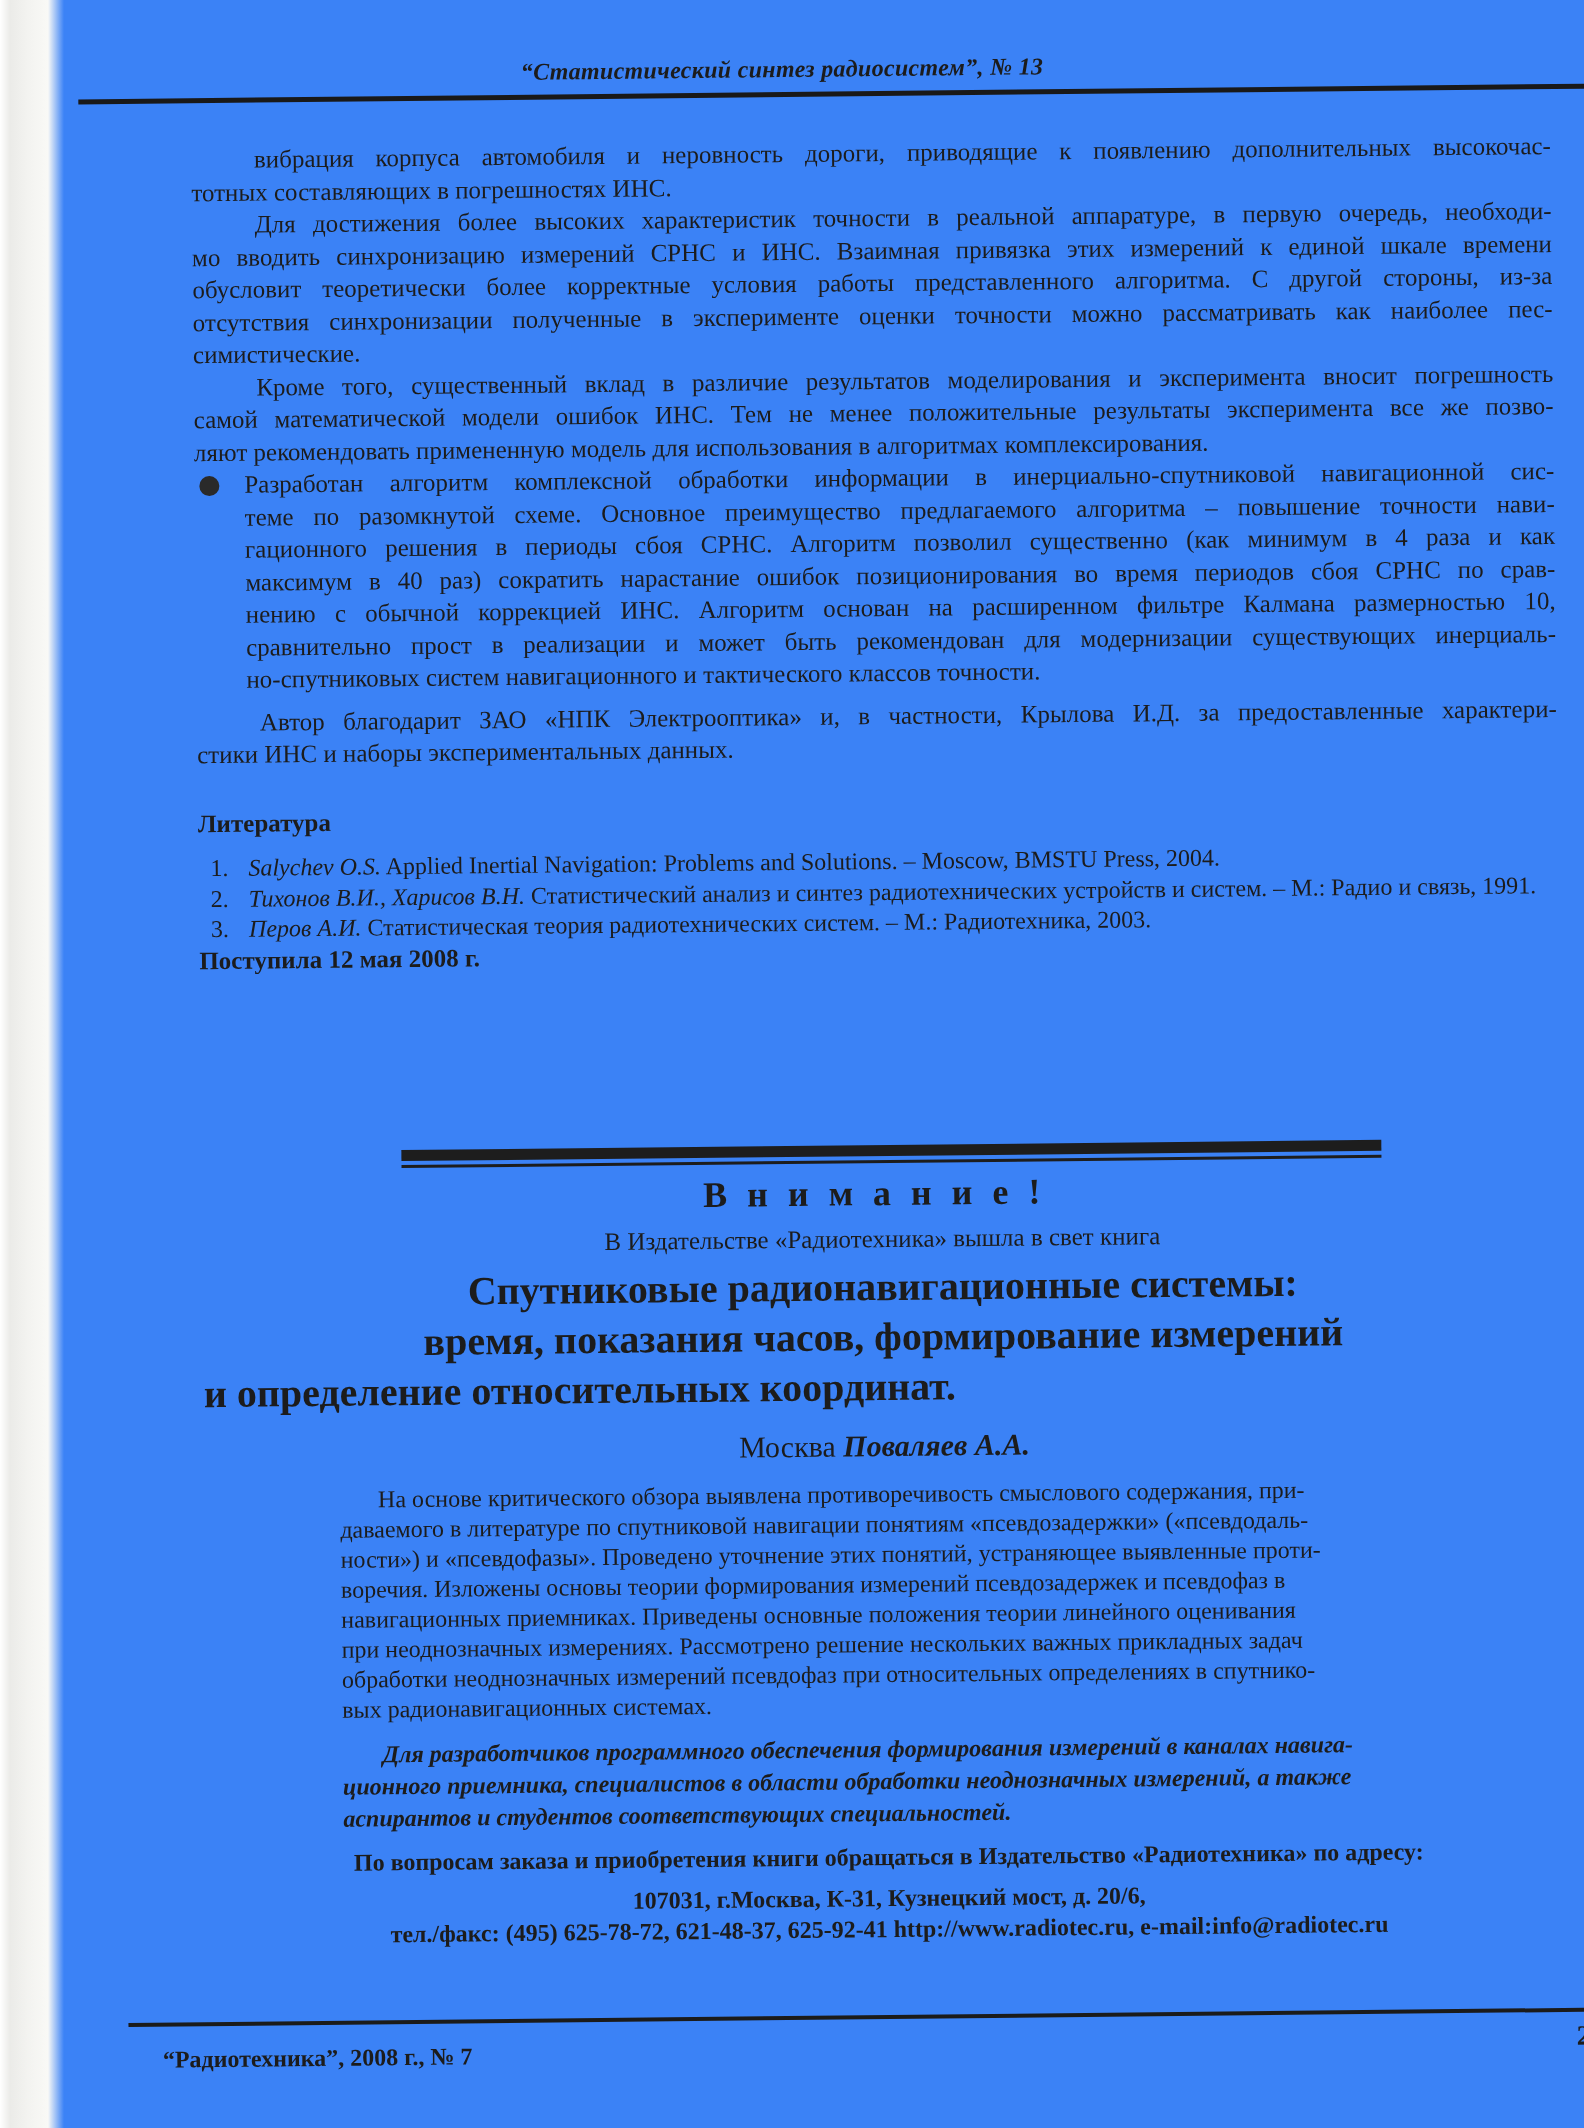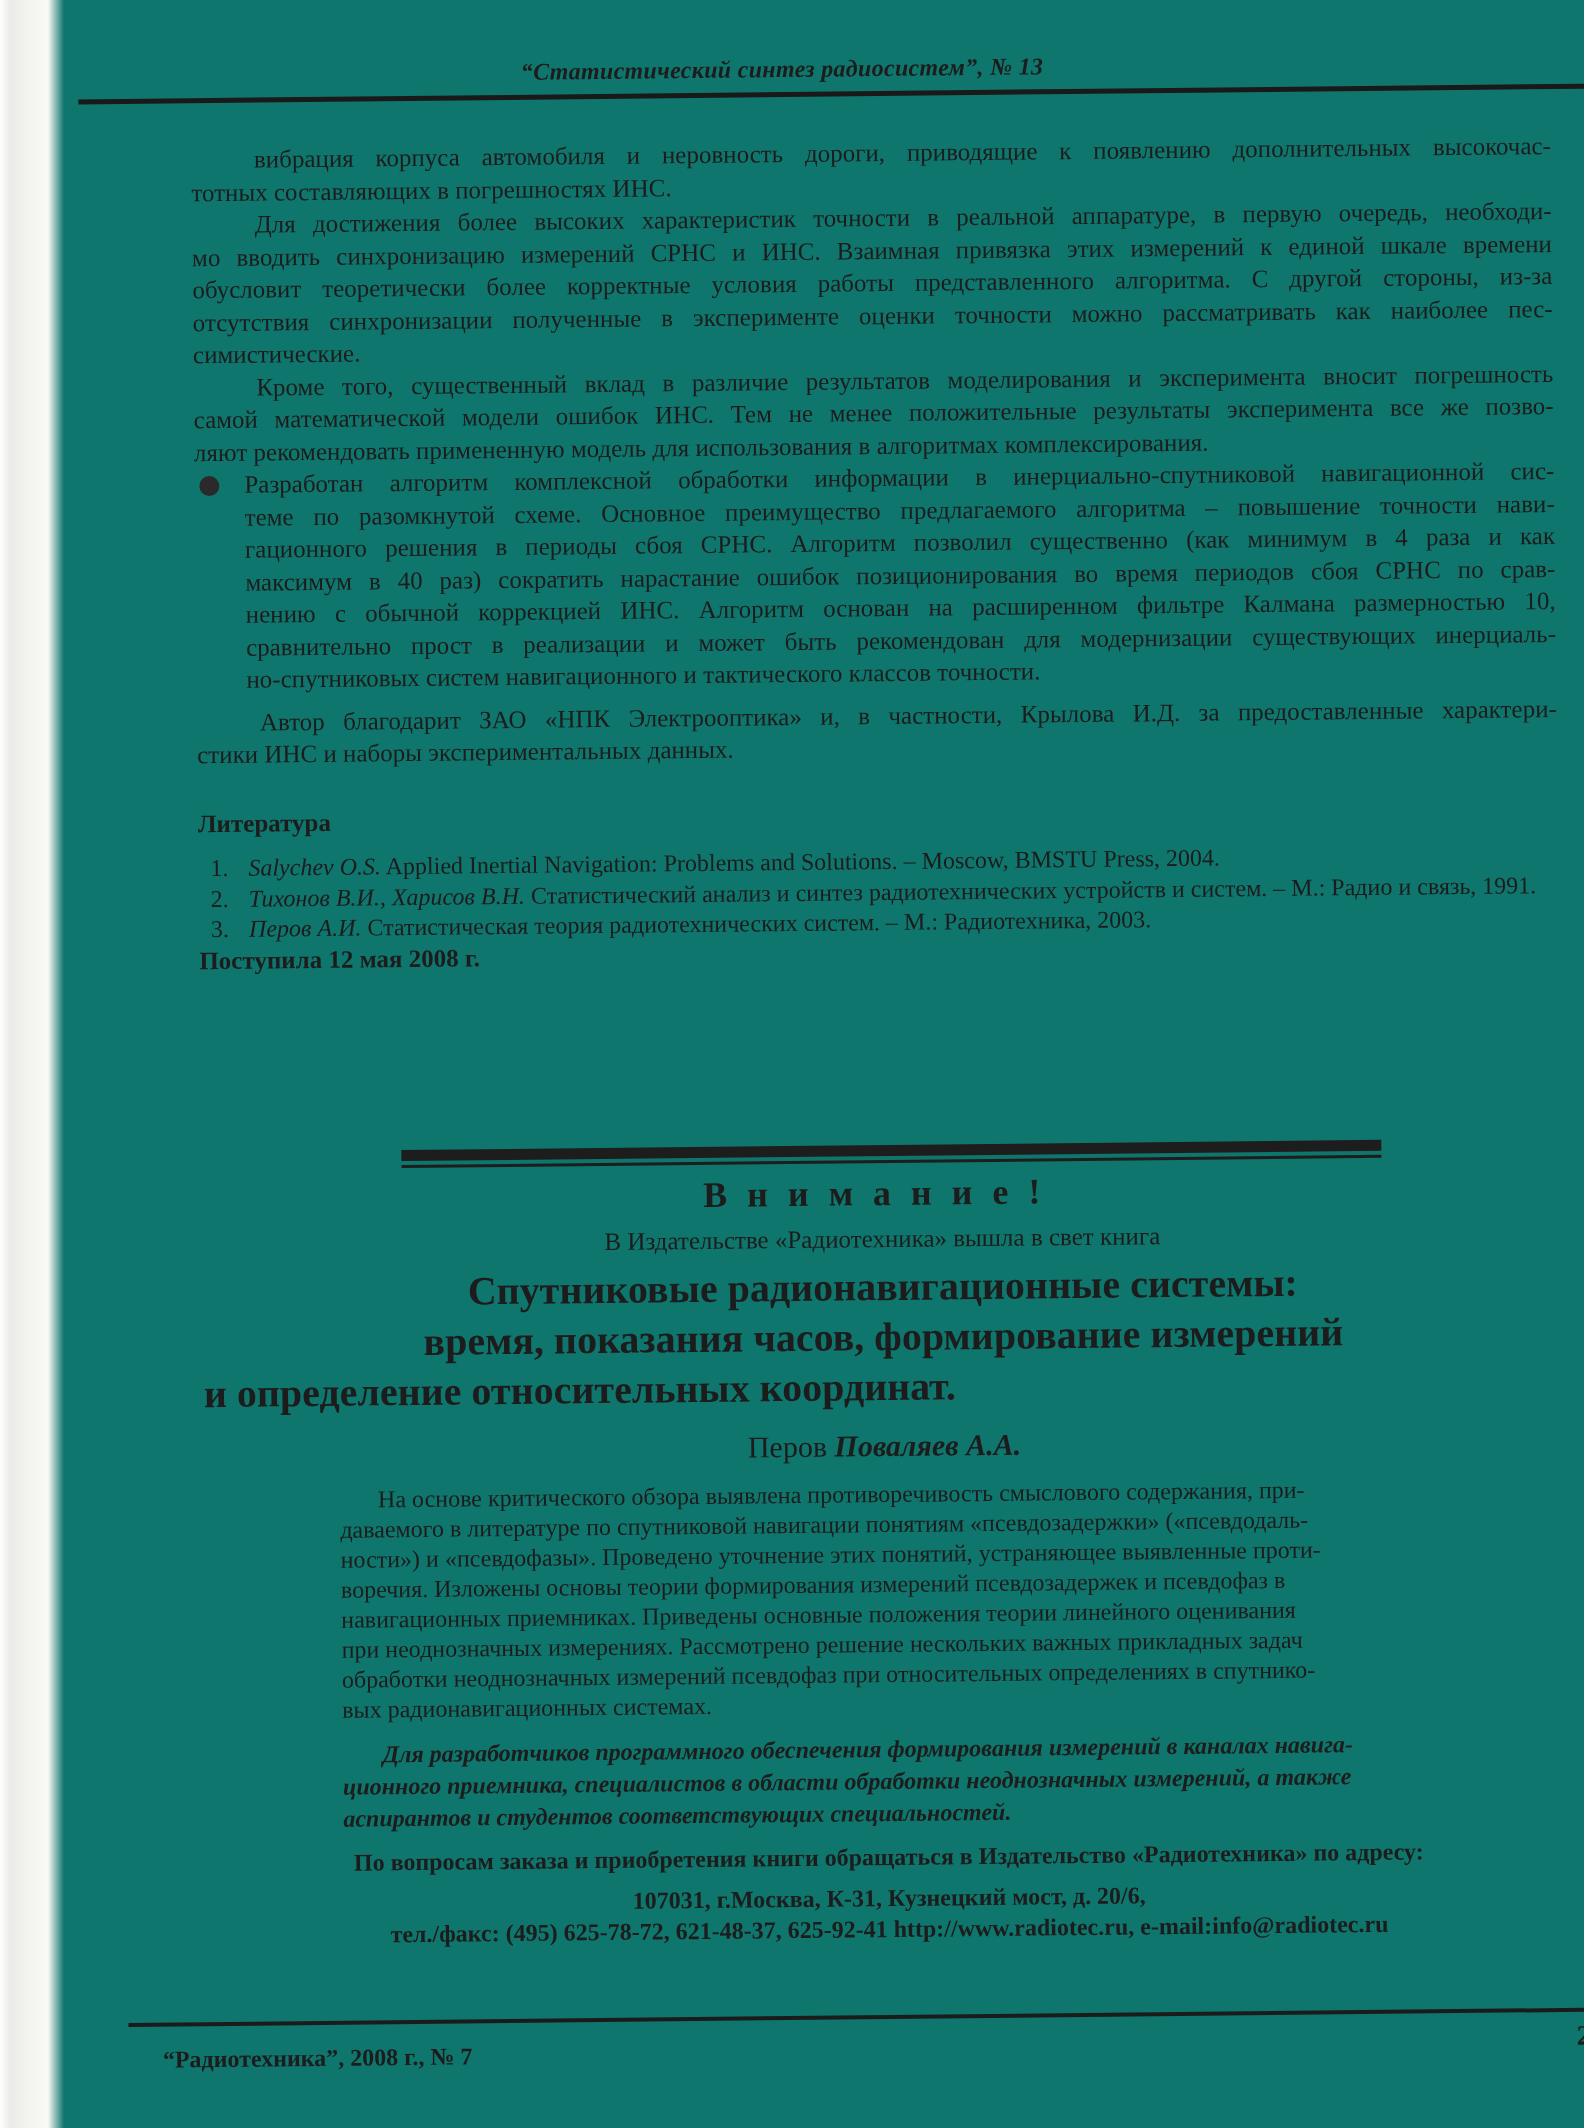--- a/index.html
+++ b/index.html
@@ -6,21 +6,21 @@
     margin: 0; padding: 0;
     background: #fbfbf9;
     width: 1584px; height: 2128px;
     overflow: hidden;
     font-family: "Liberation Serif", "DejaVu Serif", serif;
     color: #1c1c1c;
   }
   .sheet {
     position: relative;
     width: 1584px; height: 2128px;
-    background: #0f766e;
+    background: #3b82f6;
     overflow: hidden;
   }
   .content {
     position: absolute; inset: 0;
     transform: rotate(-0.6deg);
     transform-origin: 50% 48%;
   }
   
   .edge-shade {
     position: absolute; left: 0; top: 0; bottom: 0; width: 64px;
@@ -193,21 +193,21 @@
       <div class="attention">Внимание!</div>
       <div class="publisher-line">В Издательстве «Радиотехника» вышла в свет книга</div>
 
       <div class="book-title">
 
       <span class="title-line">Спутниковые радионавигационные системы:</span>
           <span class="title-line">время, показания часов, формирование измерений</span>
           <span class="title-line repeat-last">и определение относительных координат.</span>
         </div>
 
-      <div class="author-line"><span>Перов </span><span class="author-name">Поваляев А.А.</span></div>
+      <div class="author-line"><span>Москва </span><span class="author-name">Поваляев А.А.</span></div>
 
       <div class="annotation">
 
       <span class="jline">На основе критического обзора выявлена противоречивость смыслового содержания, при-</span>
           <span class="jline">даваемого в литературе по спутниковой навигации понятиям «псевдозадержки» («псевдодаль-</span>
           <span class="jline">ности») и «псевдофазы». Проведено уточнение этих понятий, устраняющее выявленные проти-</span>
           <span class="jline">воречия. Изложены основы теории формирования измерений псевдозадержек и псевдофаз в</span>
           <span class="jline">навигационных приемниках. Приведены основные положения теории линейного оценивания</span>
           <span class="jline">при неоднозначных измерениях. Рассмотрено решение нескольких важных прикладных задач</span>
           <span class="jline">обработки неоднозначных измерений псевдофаз при относительных определениях в спутнико-</span>

